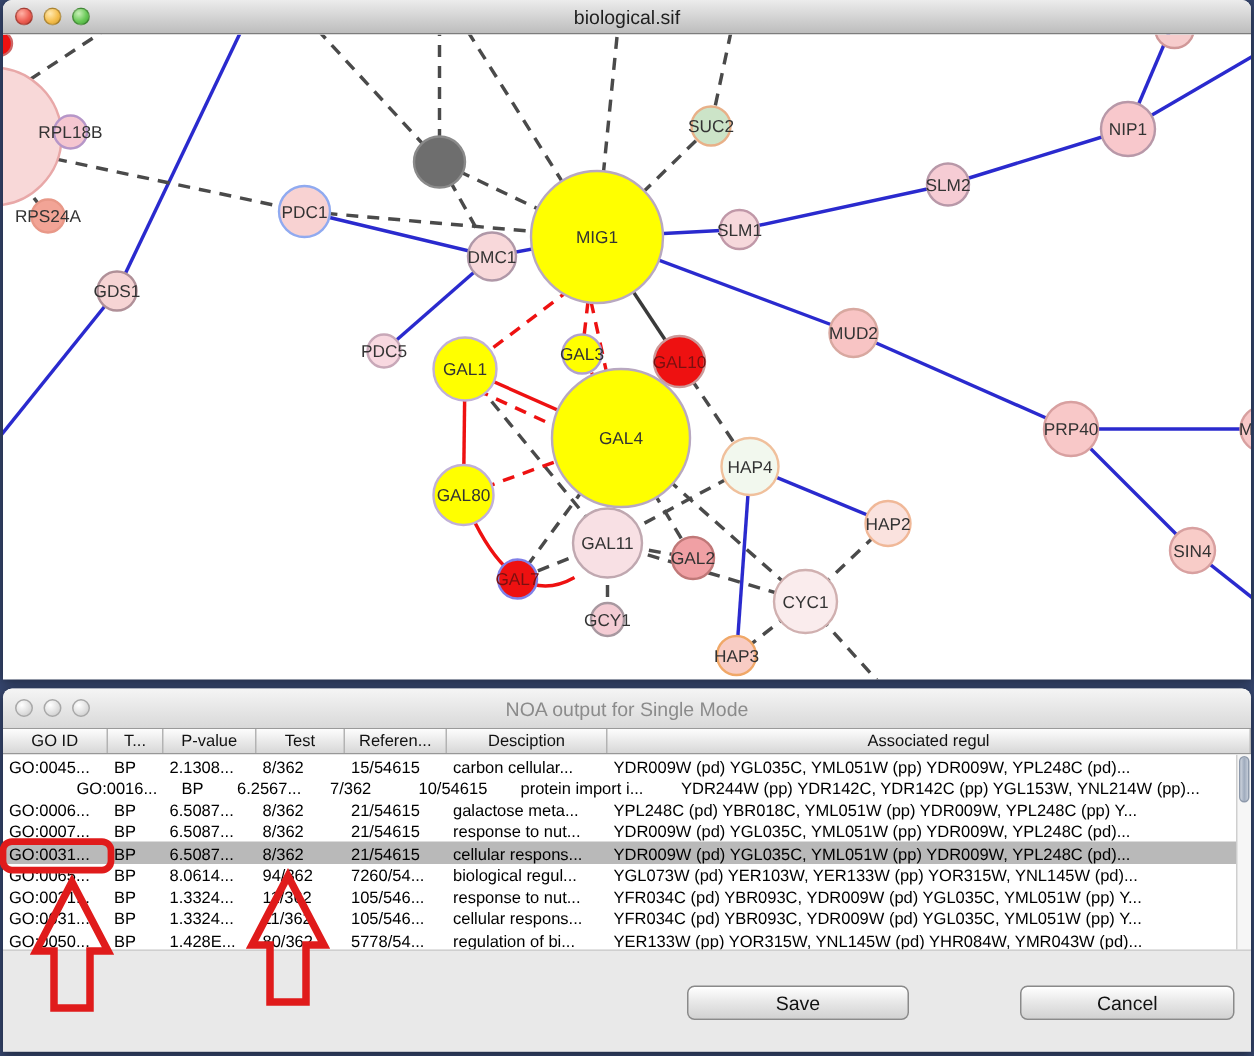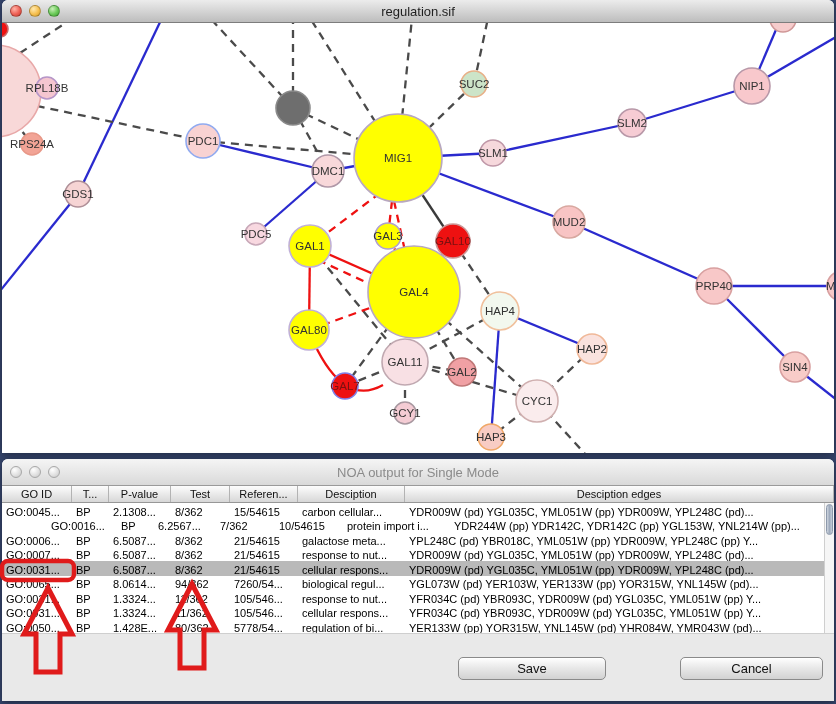--- a/index.html
+++ b/index.html
@@ -80,21 +80,21 @@
 </head>
 <body>
 
 <div class="window" id="win1">
   <div class="titlebar">
     <div class="lights">
       <div class="light red"></div>
       <div class="light yellow"></div>
       <div class="light green"></div>
     </div>
-    <div class="title">regulation.sif</div>
+    <div class="title">biological.sif</div>
   </div>
   <div id="net-canvas">
     <svg id="net-svg" width="832" height="430" viewBox="0 0 832 430">
         <line x1="160" y1="-5" x2="76" y2="171" stroke="#2a2ace" stroke-width="2.3"></line>
         <line x1="76" y1="171" x2="-2" y2="268" stroke="#2a2ace" stroke-width="2.3"></line>
         <line x1="201" y1="118" x2="326" y2="148" stroke="#2a2ace" stroke-width="2.3"></line>
         <line x1="326" y1="148" x2="396" y2="135" stroke="#2a2ace" stroke-width="2.3"></line>
         <line x1="326" y1="148" x2="254" y2="211" stroke="#2a2ace" stroke-width="2.3"></line>
         <line x1="396" y1="135" x2="491" y2="130" stroke="#2a2ace" stroke-width="2.3"></line>
         <line x1="491" y1="130" x2="630" y2="100" stroke="#2a2ace" stroke-width="2.3"></line>
@@ -283,21 +283,21 @@
     <div class="title">NOA output for Single Mode</div>
   </div>
 
   <div class="thead" id="table-header">
       <div class="hcell" style="width: 70px;">GO ID</div>
       <div class="hcell" style="width: 37px;">T...</div>
       <div class="hcell" style="width: 62px;">P-value</div>
       <div class="hcell" style="width: 59px;">Test</div>
       <div class="hcell" style="width: 68px;">Referen...</div>
       <div class="hcell" style="width: 107px;">Desciption</div>
-      <div class="hcell" style="width: 419px; flex: 1 1 0%;">Desciption edges</div>
+      <div class="hcell" style="width: 419px; flex: 1 1 0%;">Associated regul</div>
     </div>
 
   <div class="tbody" id="table-body">
     <div class="trow">
         <div class="tcell" style="width: 70px;">GO:0045...</div>
         <div class="tcell" style="width: 37px;">BP</div>
         <div class="tcell" style="width: 62px;">2.1308...</div>
         <div class="tcell" style="width: 59px;">8/362</div>
         <div class="tcell" style="width: 68px; margin-top: 37px;">15/54615</div>
         <div class="tcell" style="width: 107px;">carbon cellular...</div>

